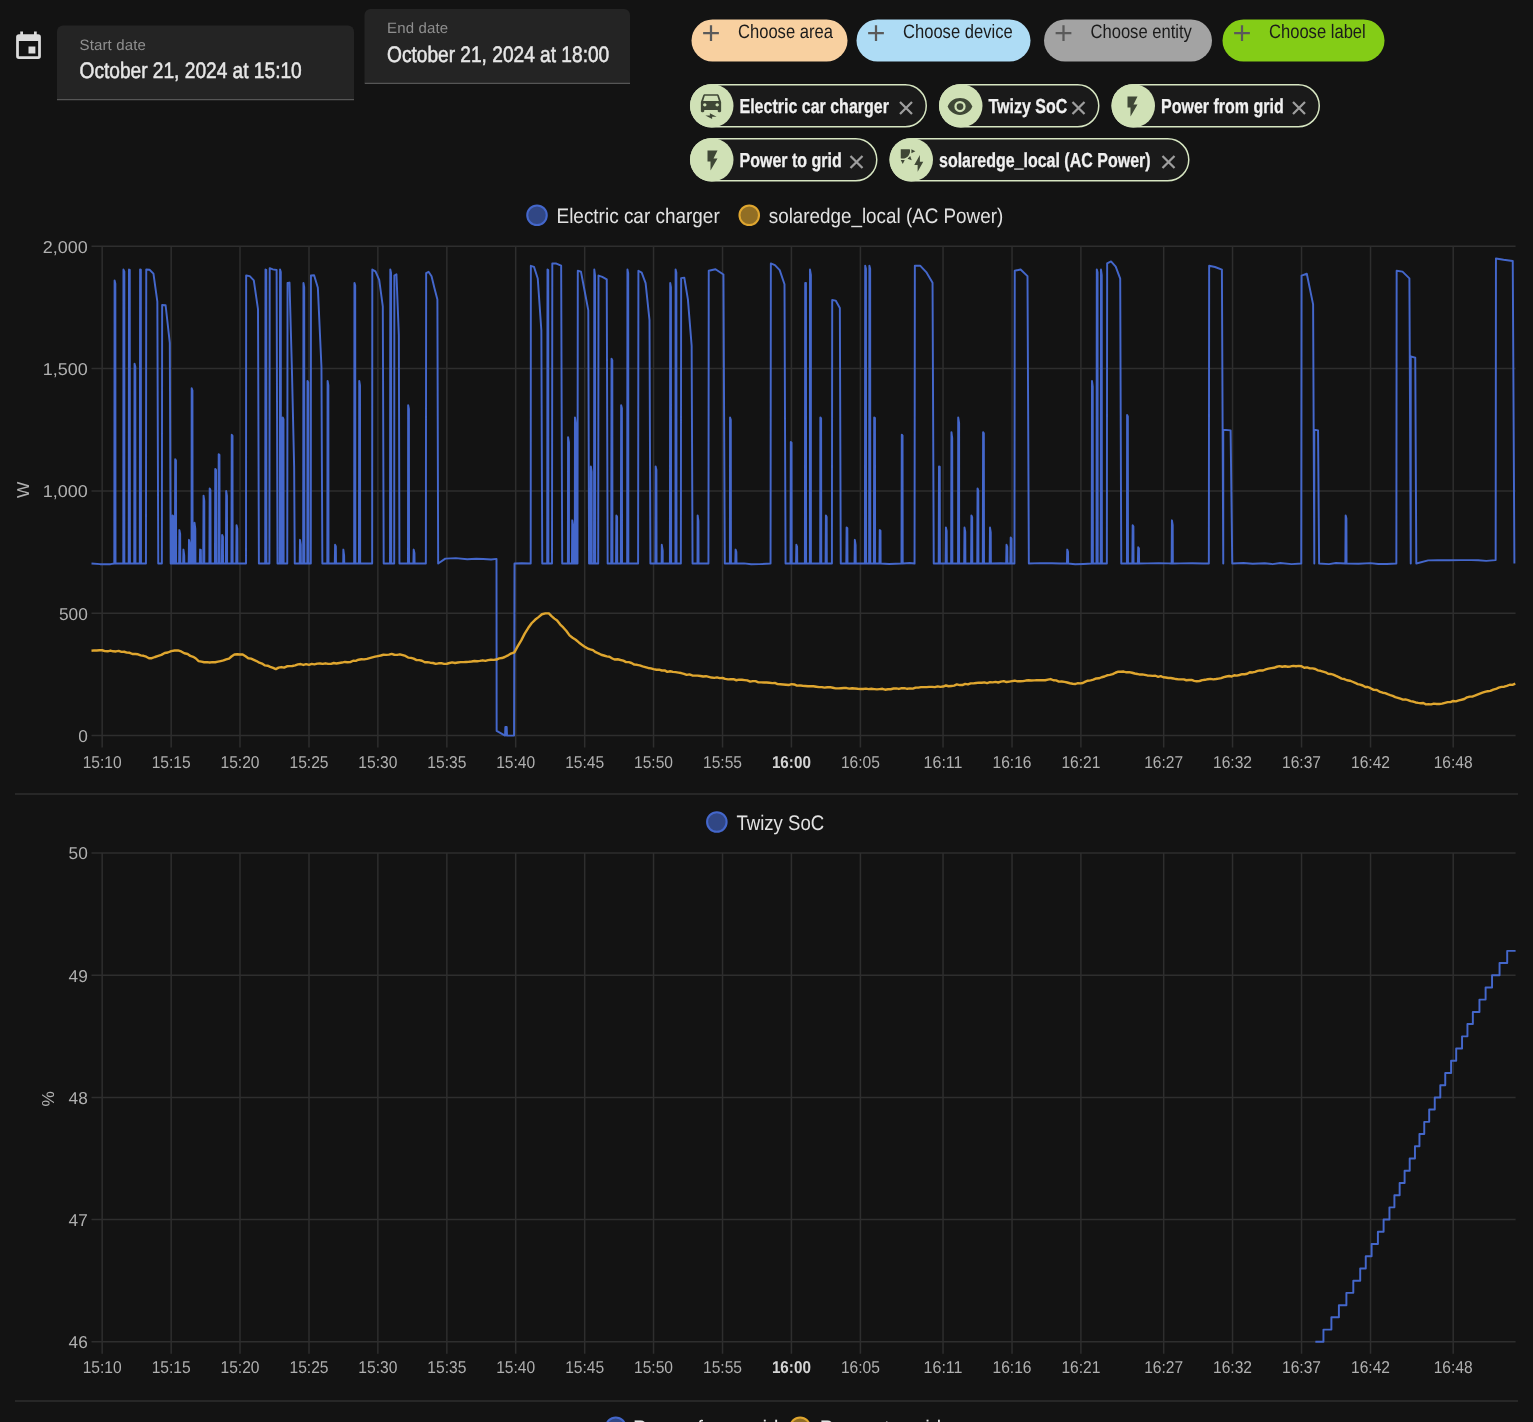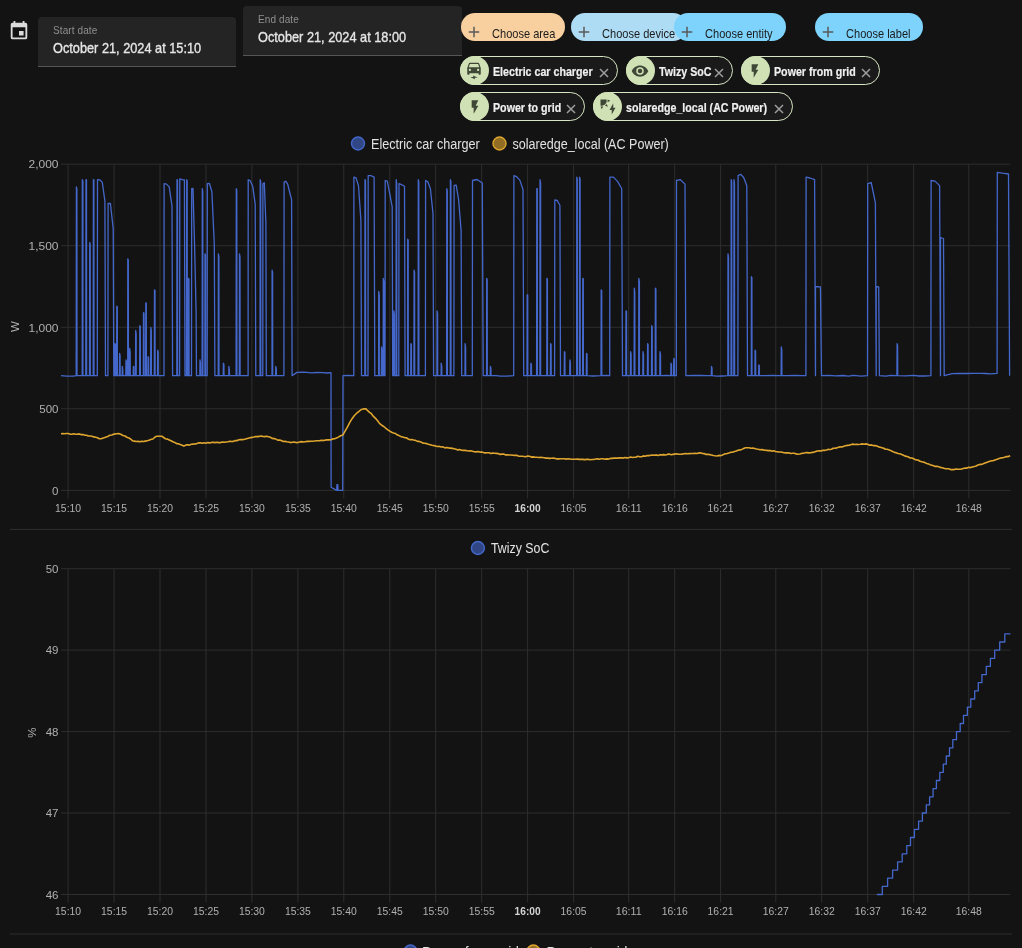--- a/index.html
+++ b/index.html
@@ -3,21 +3,21 @@
 <style>
 *{margin:0;padding:0;box-sizing:border-box}
 html,body{width:1022px;height:948px;background:#131313;overflow:hidden;-webkit-font-smoothing:antialiased;
 font-family:"Liberation Sans",sans-serif;position:relative}
 .datebox{position:absolute;height:50px;background:#242424;border-bottom:1px solid #565656;
 border-radius:4px 4px 0 0;padding:7px 16px 0 15px}
 .dlabel{font-size:10px;color:#8f8f8f;display:block;line-height:13px;letter-spacing:0.1px}
 .dval{font-size:15px;color:#e6e6e6;display:inline-block;line-height:21px;-webkit-text-stroke:0.35px #e6e6e6;
 transform:scaleX(0.85);transform-origin:0 50%;white-space:nowrap}
 .achip{position:absolute;top:13px;height:28px;border-radius:14px;display:flex;
-align-items:flex-end;color:#1b1b1b;padding-left:4px}
+align-items:flex-start;color:#1b1b1b;padding-left:4px}
 .plus{width:18px;height:18px;margin-right:9px;flex:none}
 .atx{font-size:13px;display:inline-block;transform:scaleX(0.85);transform-origin:0 50%;
 white-space:nowrap}
 .echip{position:absolute;height:29px;border:1px solid #d7e6c2;border-radius:15px;
 background:#1a1a1a}
 .eav{position:absolute;left:-1px;top:-1px;width:29px;height:29px;border-radius:50%;
 background:#d0e1b6;display:flex;align-items:center;justify-content:center}
 .etx{position:absolute;left:32px;top:50%;transform:translateY(-50%) scaleX(0.79);
 transform-origin:0 50%;color:#f0f0f0;font-size:13.5px;font-weight:bold;white-space:nowrap;-webkit-text-stroke:0.2px #f0f0f0}
 .ex{position:absolute;right:7px;top:50%;transform:translateY(-50%);width:12px;height:12px}
@@ -146,41 +146,41 @@
 <circle cx="410.5" cy="951.5" r="6.5" fill="#4467cb" fill-opacity="0.62" stroke="#4467cb" stroke-width="1.4"></circle>
     <text x="422" y="956.5" class="lg" textLength="97" lengthAdjust="spacingAndGlyphs">Power from grid</text>
 <circle cx="533.4" cy="951.5" r="6.5" fill="#dfa62f" fill-opacity="0.62" stroke="#dfa62f" stroke-width="1.4"></circle>
     <text x="546.5" y="956.5" class="lg" textLength="81" lengthAdjust="spacingAndGlyphs">Power to grid</text>
 </svg>
 <div class="calicon"><svg viewBox="0 0 24 24" width="22" height="22">
       <path d="M19,19H5V8H19M16,1V3H8V1H6V3H5C3.89,3 3,3.89 3,4.9V19A2,2 0 0,0 5,21H19A2,2 0 0,0 21,19V5A2,2 0 0,0 19,3H18V1M17,12H12V17H17V12Z" fill="#dcdcdc"></path>
     </svg></div>
 <div class="datebox" style="left:38px;top:17px;width:198px">
 <span class="dlabel">Start date</span><span class="dval">October 21, 2024 at 15:10</span></div>
-<div class="datebox" style="left:243px;top:6px;width:219px">
+<div class="datebox" style="left:243px;top:6px;width:177px">
 <span class="dlabel">End date</span><span class="dval">October 21, 2024 at 18:00</span></div>
 <div class="achip" style="left:460.5px;width:104px;background:#f8d0a0">
 <span class="plus"><svg width="18" height="18" viewBox="0 0 24 24">
         <path d="M19,13H13V19H11V13H5V11H11V5H13V11H19V13Z" fill="#5a5a5a"></path>
       </svg></span>
     <span class="atx">Choose area</span>
   </div>
 <div class="achip" style="left:571px;width:116px;background:#aedcf5">
 <span class="plus"><svg width="18" height="18" viewBox="0 0 24 24">
         <path d="M19,13H13V19H11V13H5V11H11V5H13V11H19V13Z" fill="#5a5a5a"></path>
       </svg></span>
     <span class="atx">Choose device</span>
   </div>
-<div class="achip" style="left:674px;width:111.5px;background:#7dd3fc">
+<div class="achip" style="left:696px;width:111.5px;background:#a3a3a3">
 <span class="plus"><svg width="18" height="18" viewBox="0 0 24 24">
         <path d="M19,13H13V19H11V13H5V11H11V5H13V11H19V13Z" fill="#5a5a5a"></path>
       </svg></span>
     <span class="atx">Choose entity</span>
   </div>
-<div class="achip" style="left:814.7px;width:108px;background:#7dd3fc">
+<div class="achip" style="left:814.7px;width:108px;background:#84cc16">
 <span class="plus"><svg width="18" height="18" viewBox="0 0 24 24">
         <path d="M19,13H13V19H11V13H5V11H11V5H13V11H19V13Z" fill="#5a5a5a"></path>
       </svg></span>
     <span class="atx">Choose label</span>
   </div>
 <div class="echip" style="left:459.5px;top:56px;width:158px">
 <span class="eav">
       <svg viewBox="0 0 24 24" width="18" height="18">
         <path d="M18.92,2C18.72,1.42 18.16,1 17.5,1H6.5C5.84,1 5.29,1.42 5.08,2L3,8V16C3,16.55 3.45,17 4,17H5C5.55,17 6,16.55 6,16V15H18V16C18,16.55 18.45,17 19,17H20C20.55,17 21,16.55 21,16V8L18.92,2M6.5,12C5.67,12 5,11.33 5,10.5C5,9.67 5.67,9 6.5,9C7.33,9 8,9.67 8,10.5C8,11.33 7.33,12 6.5,12M17.5,12C16.67,12 16,11.33 16,10.5C16,9.67 16.67,9 17.5,9C18.33,9 19,9.67 19,10.5C19,11.33 18.33,12 17.5,12M5,7L6.5,2.5H17.5L19,7H5M7,20H11V18L17,21H13V23L7,20Z" fill="#3f4736"></path>
       </svg>

